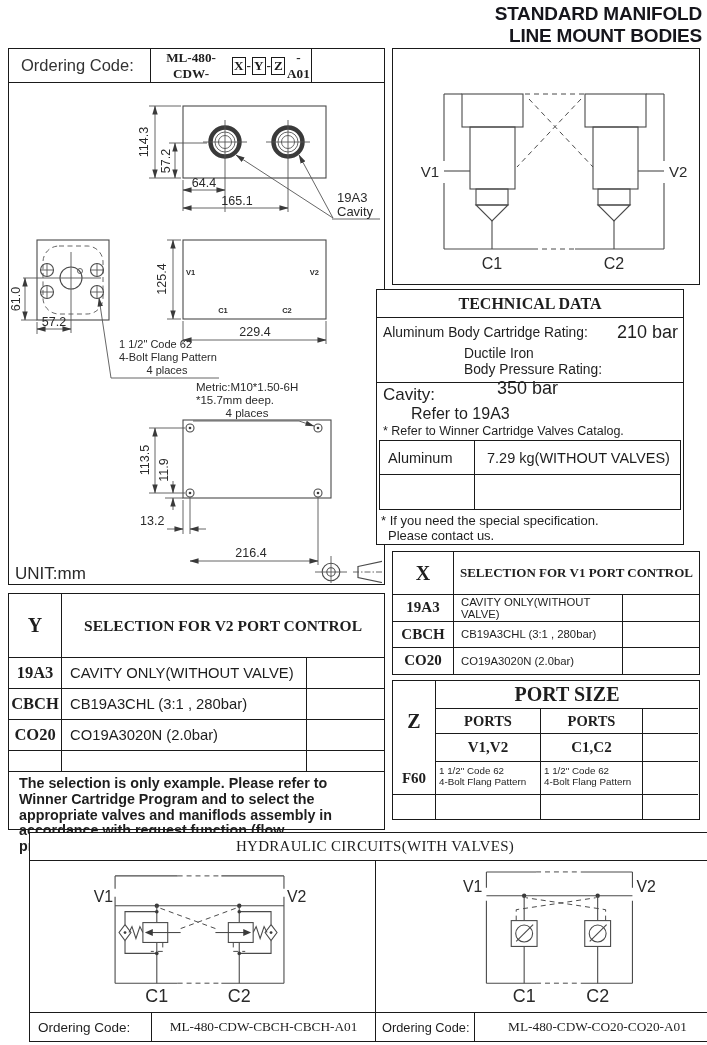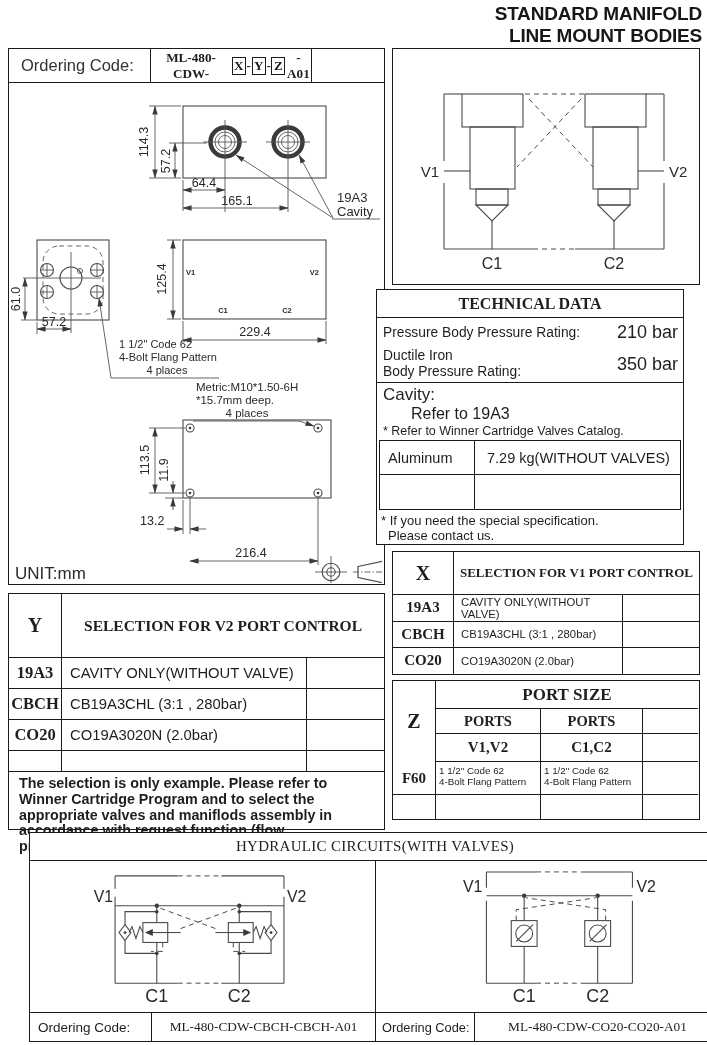--- a/index.html
+++ b/index.html
@@ -233,24 +233,24 @@
       <text x="46" y="128" text-anchor="end" font-size="15">V1</text>
       <text x="276" y="128" font-size="15">V2</text>
       <text x="99" y="220" text-anchor="middle" font-size="16">C1</text>
       <text x="221" y="220" text-anchor="middle" font-size="16">C2</text>
     </svg>
   </div>
 
   <div class="abs box" style="left:376px;top:289px;width:308px;height:256px;">
     <div class="flex cen bold bb" style="height:27px;font-size:16px;">TECHNICAL DATA</div>
     <div class="flex" style="height:28px;">
-      <div style="flex:1;padding-left:6px;font-size:13.8px;">Pressure Body Pressure Rating:</div>
+      <div style="flex:1;padding-left:6px;font-size:13.8px;">Aluminum Body Cartridge Rating:</div>
       <div style="padding-right:5px;font-size:18px;">210 bar</div>
     </div>
-    <div class="flex bb" style="height:36px;">
+    <div class="flex bb" style="height:36px;flex-direction:column;">
       <div style="flex:1;padding-left:6px;font-size:13.8px;line-height:16px;">
         <div>Ductile Iron</div>
         <div>Body Pressure Rating:</div>
       </div>
       <div style="padding-right:5px;font-size:18px;">350 bar</div>
     </div>
     <div style="height:57px;padding:2px 0 0 6px;box-sizing:border-box;">
       <div style="font-size:17px;">Cavity:</div>
       <div style="font-size:16px;padding-left:28px;">Refer to 19A3</div>
       <div style="font-size:12.5px;padding-top:1px;">* Refer to Winner Cartridge Valves Catalog.</div>
@@ -289,21 +289,21 @@
     <div class="flex" style="height:25.5px;">
       <div class="flex cen bold br" style="width:61px;height:100%;font-size:15px;box-sizing:border-box;">CO20</div>
       <div class="flex br" style="width:169px;height:100%;padding-left:7px;font-size:11.3px;box-sizing:border-box;">CO19A3020N (2.0bar)</div>
       <div style="flex:1;height:100%;"></div>
     </div>
   </div>
 
   <div class="abs box" style="left:392px;top:680px;width:308px;height:140px;">
     <div class="abs flex cen bold" style="left:0;top:0;width:43px;height:81px;border-right:1.3px solid #1a1a1a;font-size:20px;box-sizing:border-box;">Z</div>
     <div class="abs" style="left:43px;top:0;width:262px;height:137px;">
-      <div class="flex cen bold bb" style="height:27px;font-size:17px;text-align:right;">PORT SIZE</div>
+      <div class="flex cen bold bb" style="height:27px;font-size:20px;text-align:right;">PORT SIZE</div>
       <div class="flex bb" style="height:24px;">
         <div class="flex cen bold br" style="width:105px;height:100%;font-size:14.5px;box-sizing:border-box;">PORTS</div>
         <div class="flex cen bold br" style="width:102px;height:100%;font-size:14.5px;box-sizing:border-box;">PORTS</div>
         <div style="flex:1;height:100%;"></div>
       </div>
       <div class="flex bb" style="height:27px;">
         <div class="flex cen bold br" style="width:105px;height:100%;font-size:15px;box-sizing:border-box;">V1,V2</div>
         <div class="flex cen bold br" style="width:102px;height:100%;font-size:15px;box-sizing:border-box;">C1,C2</div>
         <div style="flex:1;height:100%;"></div>
       </div>

